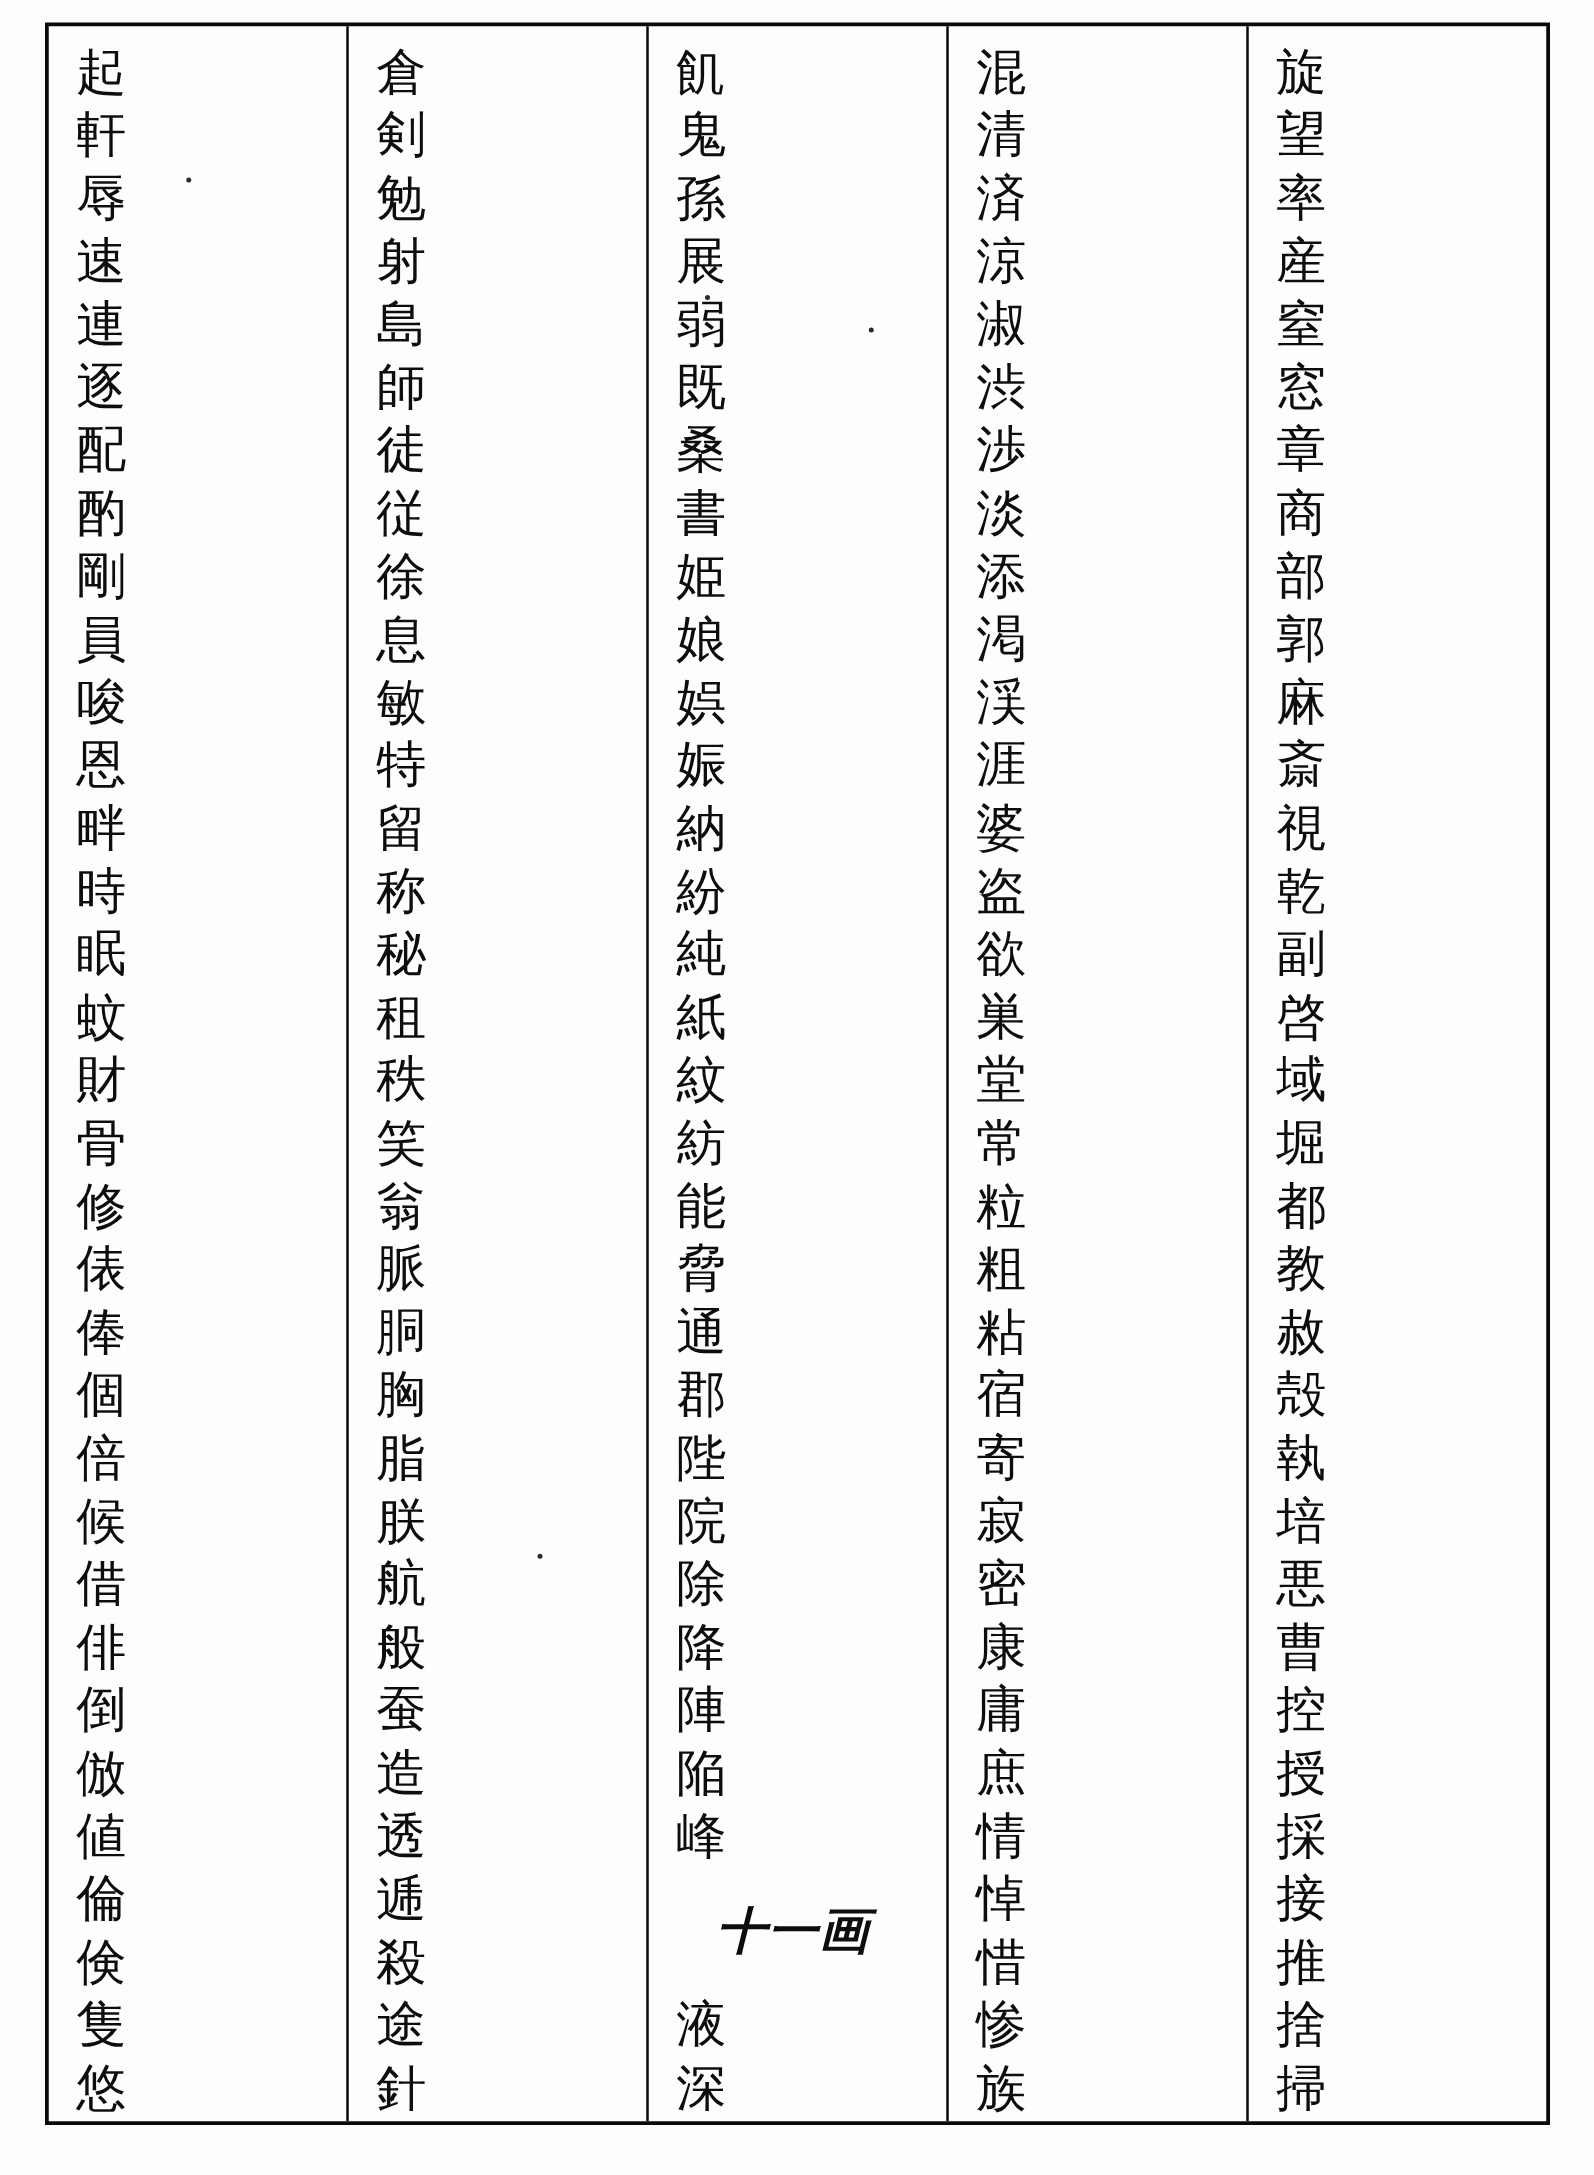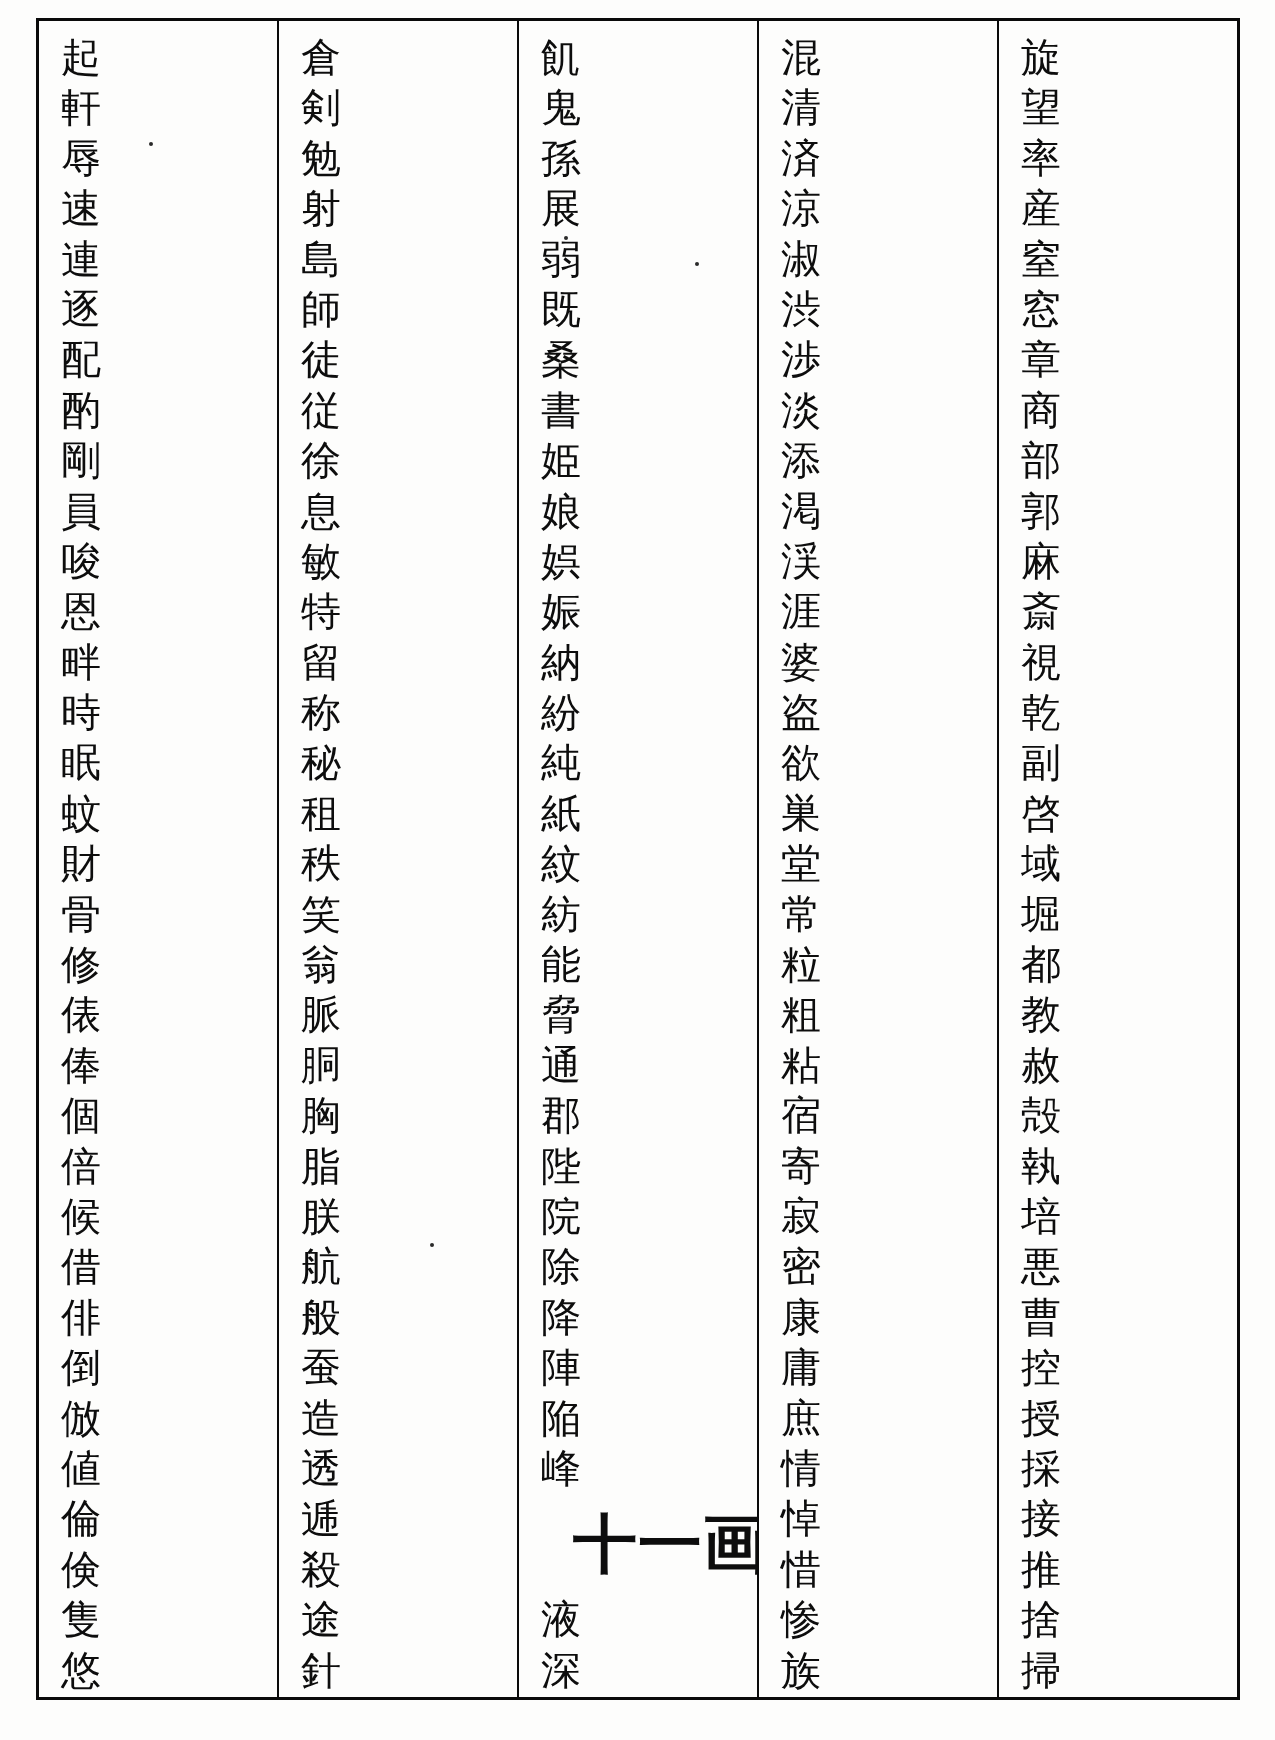--- a/index.html
+++ b/index.html
@@ -43,24 +43,25 @@
     line-height: 50.4px;
     font-size: 40px;
     letter-spacing: 0;
     white-space: nowrap;
   }
   .section-heading {
     height: 100.8px;
     display: flex;
     align-items: center;
     padding-left: 32px;
-    font-size: 64px;
+    font-size: 40px;
     font-weight: 700;
     letter-spacing: 1px;
     white-space: nowrap;
+    font-style: italic;
   }
   .speck {
     position: absolute;
     width: 4px;
     height: 4px;
     border-radius: 50%;
     background: #2a2a2a;
   }
 </style>
 </head>

